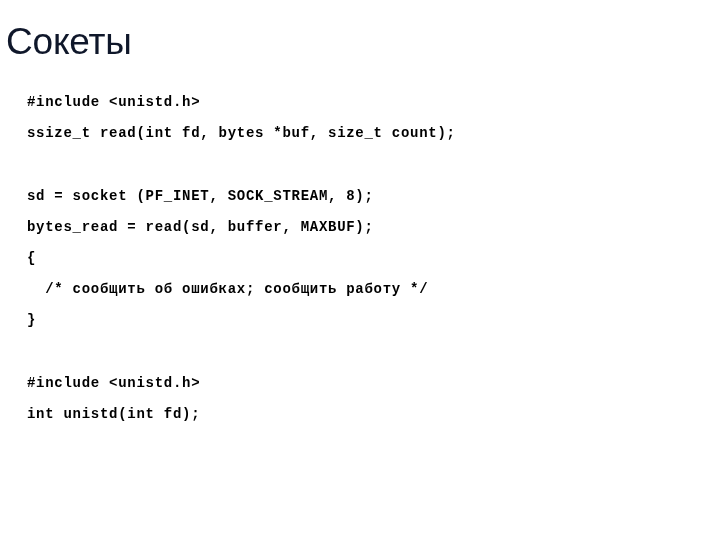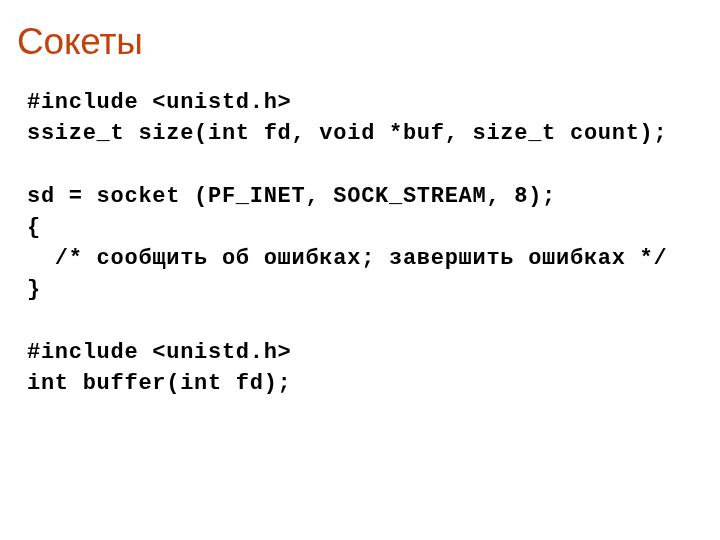--- a/index.html
+++ b/index.html
@@ -17,64 +17,65 @@
   }
   .slide {
     position: absolute;
     inset: 0;
     width: 720px;
     height: 540px;
     background: #ffffff;
   }
   .slide-title {
     position: absolute;
-    left: 17px;
+    left: 6px;
     top: 20px;
     width: 686px;
     font-family: "Liberation Sans", "DejaVu Sans", sans-serif;
     font-size: 37px;
     font-weight: 400;
     line-height: 44px;
     letter-spacing: -0.2px;
-    color: #c2410c;
+    color: #0f172a;
     white-space: pre;
   }
   .code-block {
     position: absolute;
     left: 27px;
     top: 87px;
     width: 670px;
   }
   .code-line {
     font-family: "Liberation Mono", "DejaVu Sans Mono", monospace;
-    font-size: 22px;
+    font-size: 14px;
     font-weight: 700;
     line-height: 31.2px;
     height: 31.2px;
     color: #000000;
     white-space: pre;
     letter-spacing: 0.72px;
   }
   .code-line.blank {
     font-size: 17.5px;
   }
 </style>
 </head>
 <body>
 
 <div class="slide">
 
   <div class="slide-title">Сокеты</div>
 
   <div class="code-block">
     <div class="code-line">#include &lt;unistd.h&gt;</div>
-    <div class="code-line">ssize_t size(int fd, void *buf, size_t count);</div>
+    <div class="code-line">ssize_t read(int fd, bytes *buf, size_t count);</div>
     <div class="code-line blank"> </div>
     <div class="code-line">sd = socket (PF_INET, SOCK_STREAM, 8);</div>
+    <div class="code-line">bytes_read = read(sd, buffer, MAXBUF);</div>
     <div class="code-line">{</div>
-    <div class="code-line">  /* сообщить об ошибках; завершить ошибках */</div>
+    <div class="code-line">  /* сообщить об ошибках; сообщить работу */</div>
     <div class="code-line">}</div>
     <div class="code-line blank"> </div>
     <div class="code-line">#include &lt;unistd.h&gt;</div>
-    <div class="code-line">int buffer(int fd);</div>
+    <div class="code-line">int unistd(int fd);</div>
   </div>
 
 </div>
 
 </body></html>

